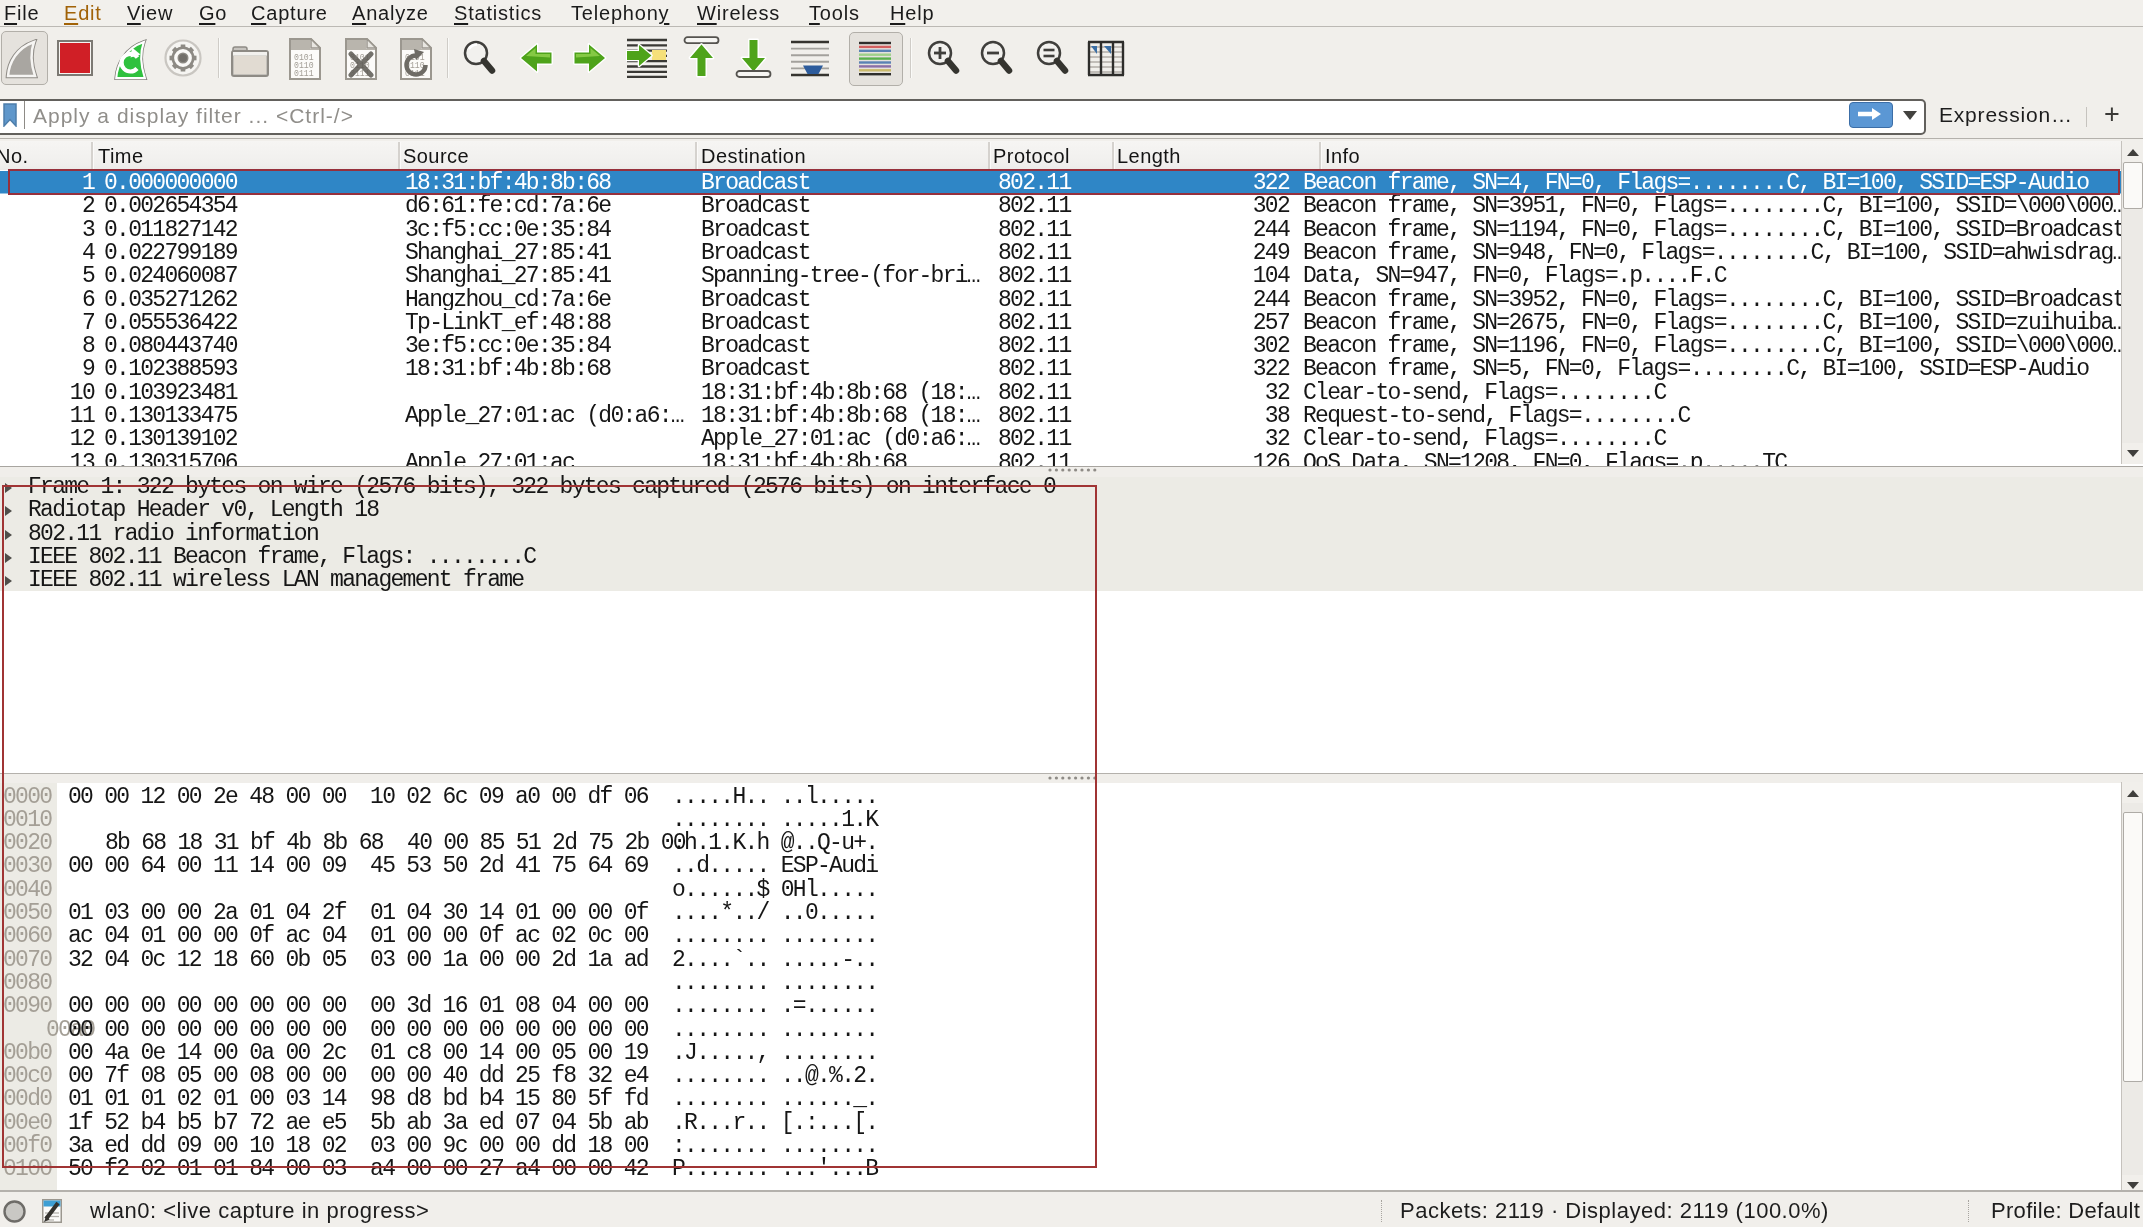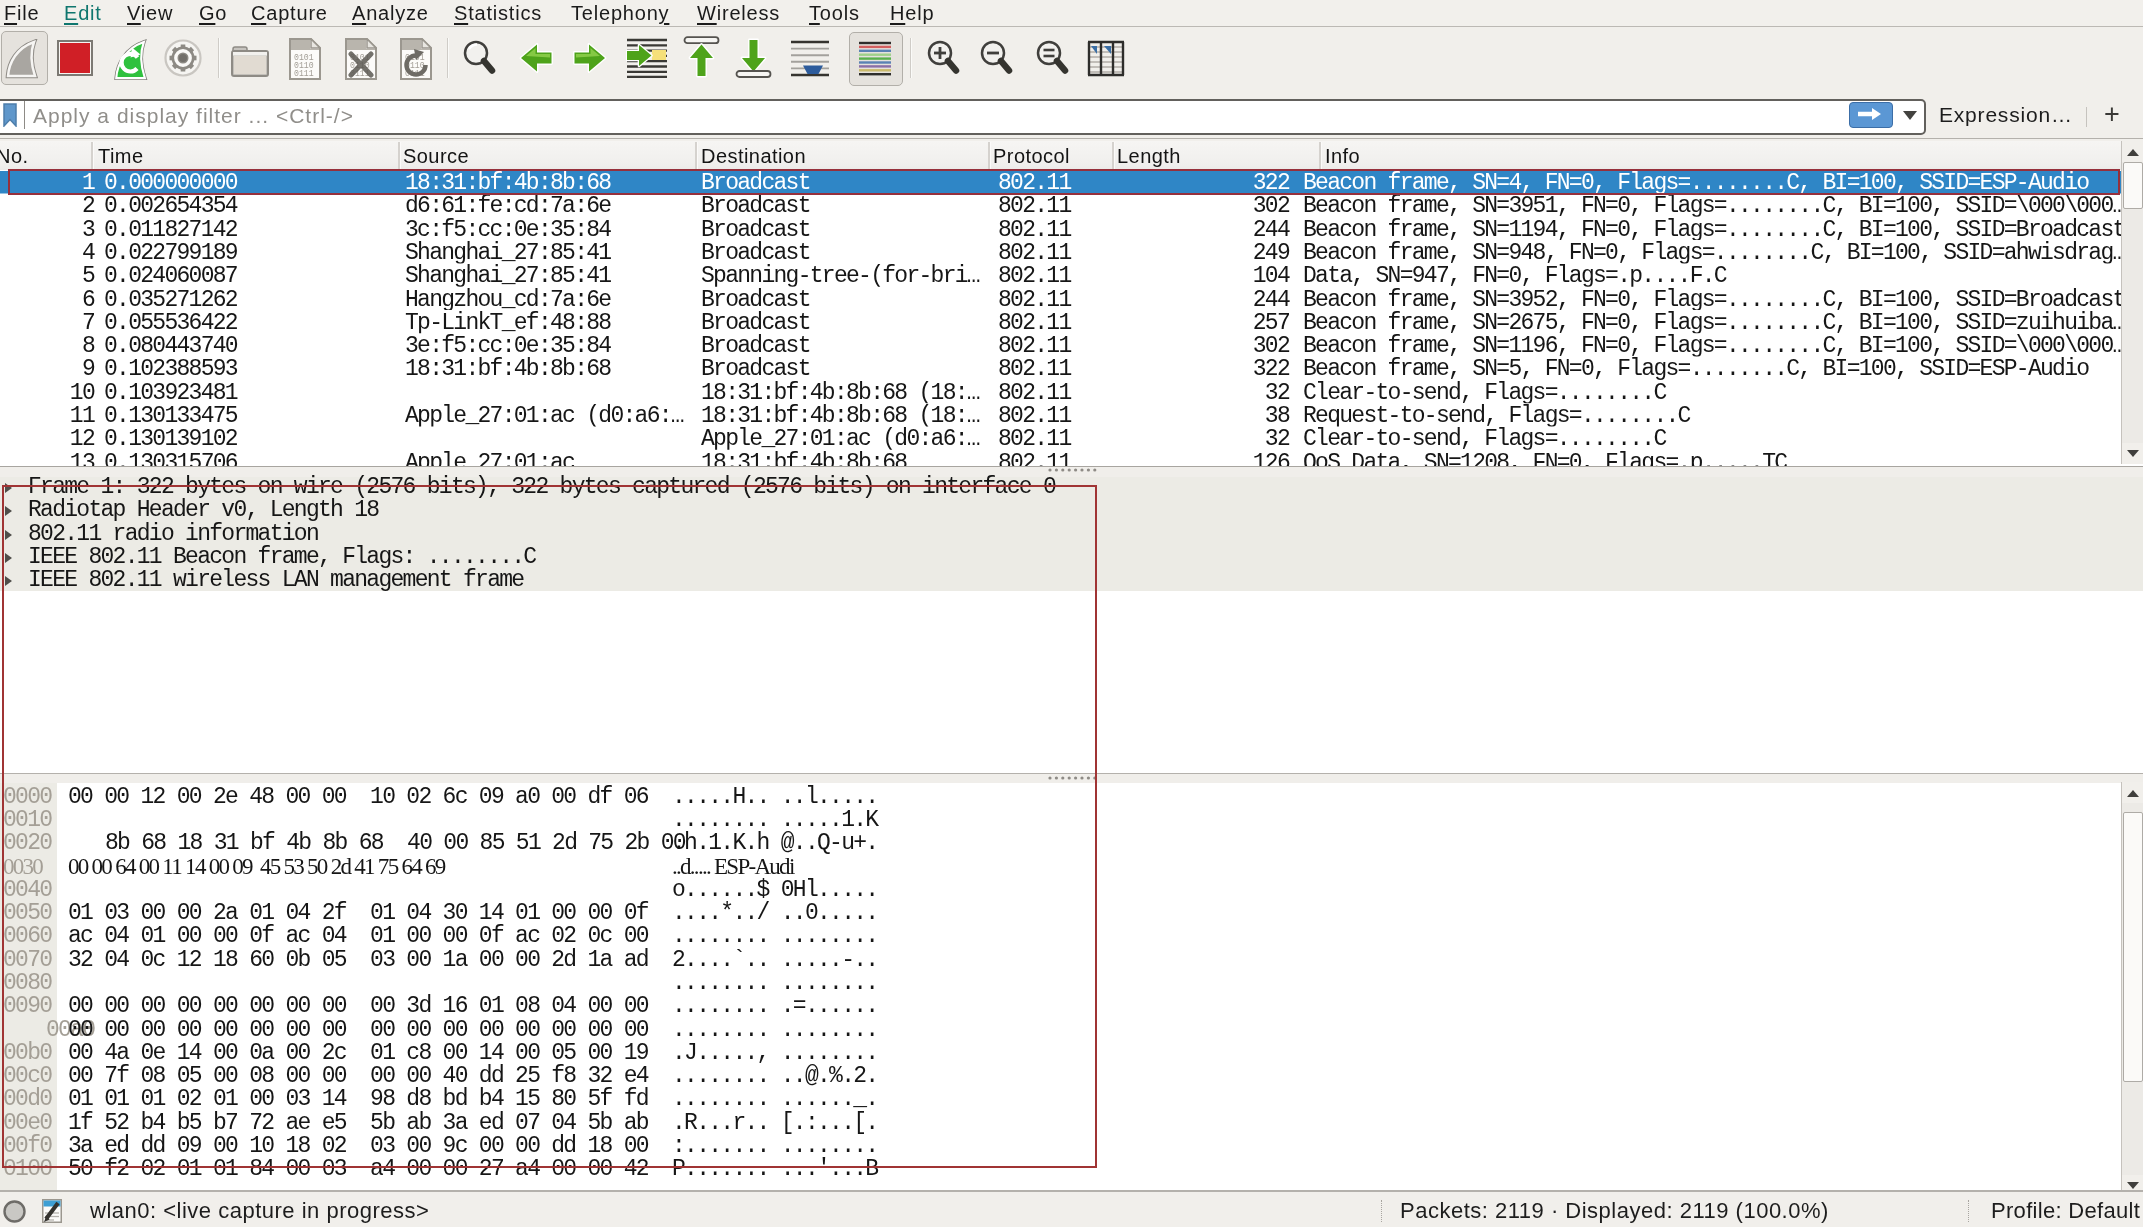--- a/index.html
+++ b/index.html
@@ -6,21 +6,21 @@
 .abs{position:absolute;}
 .mono{font-family:"Liberation Mono",monospace;font-size:23px;letter-spacing:-1.72px;
  white-space:pre;color:#161616;}
 .row{height:23px;line-height:23px;}
 .row>span{top:1.5px;}
 .hdrline{position:absolute;top:142px;height:27px;width:2px;background:#d5d2ce;border-right:1px solid #fbfaf9;}
 .sep{position:absolute;top:38px;height:40px;width:1px;background:#cfccc7;border-right:1px solid #fafaf8;}
 </style></head><body>
 <div class="abs" style="left:0;top:0;width:2143px;height:26px;background:#f2f0ec;border-bottom:1px solid #bcb9b4;"></div>
 <div class="abs" style="left:4px;top:2px;font-size:20px;letter-spacing:0.8px;color:#1b1b1b;line-height:22px;"><span style="text-decoration:underline;text-underline-offset:3px;">F</span>ile</div>
-<div class="abs" style="left:64px;top:2px;font-size:20px;letter-spacing:0.8px;color:#0f766e;line-height:22px;"><span style="text-decoration:underline;text-underline-offset:3px;">E</span>dit</div>
+<div class="abs" style="left:64px;top:2px;font-size:20px;letter-spacing:0.8px;color:#a16207;line-height:22px;"><span style="text-decoration:underline;text-underline-offset:3px;">E</span>dit</div>
 <div class="abs" style="left:127px;top:2px;font-size:20px;letter-spacing:0.8px;color:#1b1b1b;line-height:22px;"><span style="text-decoration:underline;text-underline-offset:3px;">V</span>iew</div>
 <div class="abs" style="left:199px;top:2px;font-size:20px;letter-spacing:0.8px;color:#1b1b1b;line-height:22px;"><span style="text-decoration:underline;text-underline-offset:3px;">G</span>o</div>
 <div class="abs" style="left:251px;top:2px;font-size:20px;letter-spacing:0.8px;color:#1b1b1b;line-height:22px;"><span style="text-decoration:underline;text-underline-offset:3px;">C</span>apture</div>
 <div class="abs" style="left:352px;top:2px;font-size:20px;letter-spacing:0.8px;color:#1b1b1b;line-height:22px;"><span style="text-decoration:underline;text-underline-offset:3px;">A</span>nalyze</div>
 <div class="abs" style="left:454px;top:2px;font-size:20px;letter-spacing:0.8px;color:#1b1b1b;line-height:22px;"><span style="text-decoration:underline;text-underline-offset:3px;">S</span>tatistics</div>
 <div class="abs" style="left:571px;top:2px;font-size:20px;letter-spacing:0.8px;color:#1b1b1b;line-height:22px;">Telephon<span style="text-decoration:underline;text-underline-offset:3px;">y</span></div>
 <div class="abs" style="left:697px;top:2px;font-size:20px;letter-spacing:0.8px;color:#1b1b1b;line-height:22px;"><span style="text-decoration:underline;text-underline-offset:3px;">W</span>ireless</div>
 <div class="abs" style="left:809px;top:2px;font-size:20px;letter-spacing:0.8px;color:#1b1b1b;line-height:22px;"><span style="text-decoration:underline;text-underline-offset:3px;">T</span>ools</div>
 <div class="abs" style="left:890px;top:2px;font-size:20px;letter-spacing:0.8px;color:#1b1b1b;line-height:22px;"><span style="text-decoration:underline;text-underline-offset:3px;">H</span>elp</div>
 <div class="abs" style="left:0;top:27px;width:2143px;height:61px;background:#f1efeb;border-bottom:1px solid #c0bdb8;"></div>
@@ -313,21 +313,21 @@
     <circle cx="28.6" cy="2" r="1.6" fill="#8e8b86"></circle>
     <circle cx="35.0" cy="2" r="1.6" fill="#8e8b86"></circle>
     <circle cx="41.400000000000006" cy="2" r="1.6" fill="#8e8b86"></circle>
     <circle cx="47.800000000000004" cy="2" r="1.6" fill="#8e8b86"></circle>
   </svg>
 <div class="abs" style="left:0;top:783px;width:2143px;height:407px;background:#ffffff;"></div>
 <div class="abs" style="left:0;top:783px;width:57px;height:407px;background:#ecebe5;"></div>
 <div class="mono row abs" style="left:0;top:784.0px;width:2121px;"><span class="abs" style="left:3px;color:#a49f96;">0000</span><span class="abs" style="left:68px;">00 00 12 00 2e 48 00 00  10 02 6c 09 a0 00 df 06</span><span class="abs" style="left:672px;">.....H.. ..l.....</span></div>
 <div class="mono row abs" style="left:0;top:807.3px;width:2121px;"><span class="abs" style="left:3px;color:#a49f96;">0010</span><span class="abs" style="left:672px;">........ .....1.K</span></div>
 <div class="mono row abs" style="left:0;top:830.6px;width:2121px;"><span class="abs" style="left:3px;color:#a49f96;">0020</span><span class="abs" style="left:68px;margin-left:37px;">8b 68 18 31 bf 4b 8b 68  40 00 85 51 2d 75 2b 00</span><span class="abs" style="left:672px;">.h.1.K.h @..Q-u+.</span></div>
-<div class="mono row abs" style="left:0;top:853.9px;width:2121px;font-family:Liberation Serif, serif;"><span class="abs" style="left:3px;color:#a49f96;">0030</span><span class="abs" style="left:68px;">00 00 64 00 11 14 00 09  45 53 50 2d 41 75 64 69</span><span class="abs" style="left:672px;">..d..... ESP-Audi</span></div>
+<div class="mono row abs" style="left:0;top:853.9px;width:2121px;"><span class="abs" style="left:3px;color:#a49f96;">0030</span><span class="abs" style="left:68px;">00 00 64 00 11 14 00 09  45 53 50 2d 41 75 64 69</span><span class="abs" style="left:672px;">..d..... ESP-Audi</span></div>
 <div class="mono row abs" style="left:0;top:877.2px;width:2121px;"><span class="abs" style="left:3px;color:#a49f96;">0040</span><span class="abs" style="left:672px;">o......$ 0Hl.....</span></div>
 <div class="mono row abs" style="left:0;top:900.5px;width:2121px;"><span class="abs" style="left:3px;color:#a49f96;">0050</span><span class="abs" style="left:68px;">01 03 00 00 2a 01 04 2f  01 04 30 14 01 00 00 0f</span><span class="abs" style="left:672px;">....*../ ..0.....</span></div>
 <div class="mono row abs" style="left:0;top:923.8px;width:2121px;"><span class="abs" style="left:3px;color:#a49f96;">0060</span><span class="abs" style="left:68px;">ac 04 01 00 00 0f ac 04  01 00 00 0f ac 02 0c 00</span><span class="abs" style="left:672px;">........ ........</span></div>
 <div class="mono row abs" style="left:0;top:947.1px;width:2121px;"><span class="abs" style="left:3px;color:#a49f96;">0070</span><span class="abs" style="left:68px;">32 04 0c 12 18 60 0b 05  03 00 1a 00 00 2d 1a ad</span><span class="abs" style="left:672px;">2....`.. .....-..</span></div>
 <div class="mono row abs" style="left:0;top:970.4px;width:2121px;"><span class="abs" style="left:3px;color:#a49f96;">0080</span><span class="abs" style="left:672px;">........ ........</span></div>
 <div class="mono row abs" style="left:0;top:993.7px;width:2121px;"><span class="abs" style="left:3px;color:#a49f96;">0090</span><span class="abs" style="left:68px;">00 00 00 00 00 00 00 00  00 3d 16 01 08 04 00 00</span><span class="abs" style="left:672px;">........ .=......</span></div>
 <div class="mono row abs" style="left:0;top:1017.0px;width:2121px;"><span class="abs" style="left:3px;color:#a49f96;padding-left:43px;">00a0</span><span class="abs" style="left:68px;">00 00 00 00 00 00 00 00  00 00 00 00 00 00 00 00</span><span class="abs" style="left:672px;">........ ........</span></div>
 <div class="mono row abs" style="left:0;top:1040.3px;width:2121px;"><span class="abs" style="left:3px;color:#a49f96;">00b0</span><span class="abs" style="left:68px;">00 4a 0e 14 00 0a 00 2c  01 c8 00 14 00 05 00 19</span><span class="abs" style="left:672px;">.J....., ........</span></div>
 <div class="mono row abs" style="left:0;top:1063.6px;width:2121px;"><span class="abs" style="left:3px;color:#a49f96;">00c0</span><span class="abs" style="left:68px;">00 7f 08 05 00 08 00 00  00 00 40 dd 25 f8 32 e4</span><span class="abs" style="left:672px;">........ ..@.%.2.</span></div>
 <div class="mono row abs" style="left:0;top:1086.9px;width:2121px;"><span class="abs" style="left:3px;color:#a49f96;">00d0</span><span class="abs" style="left:68px;">01 01 01 02 01 00 03 14  98 d8 bd b4 15 80 5f fd</span><span class="abs" style="left:672px;">........ ......_.</span></div>

